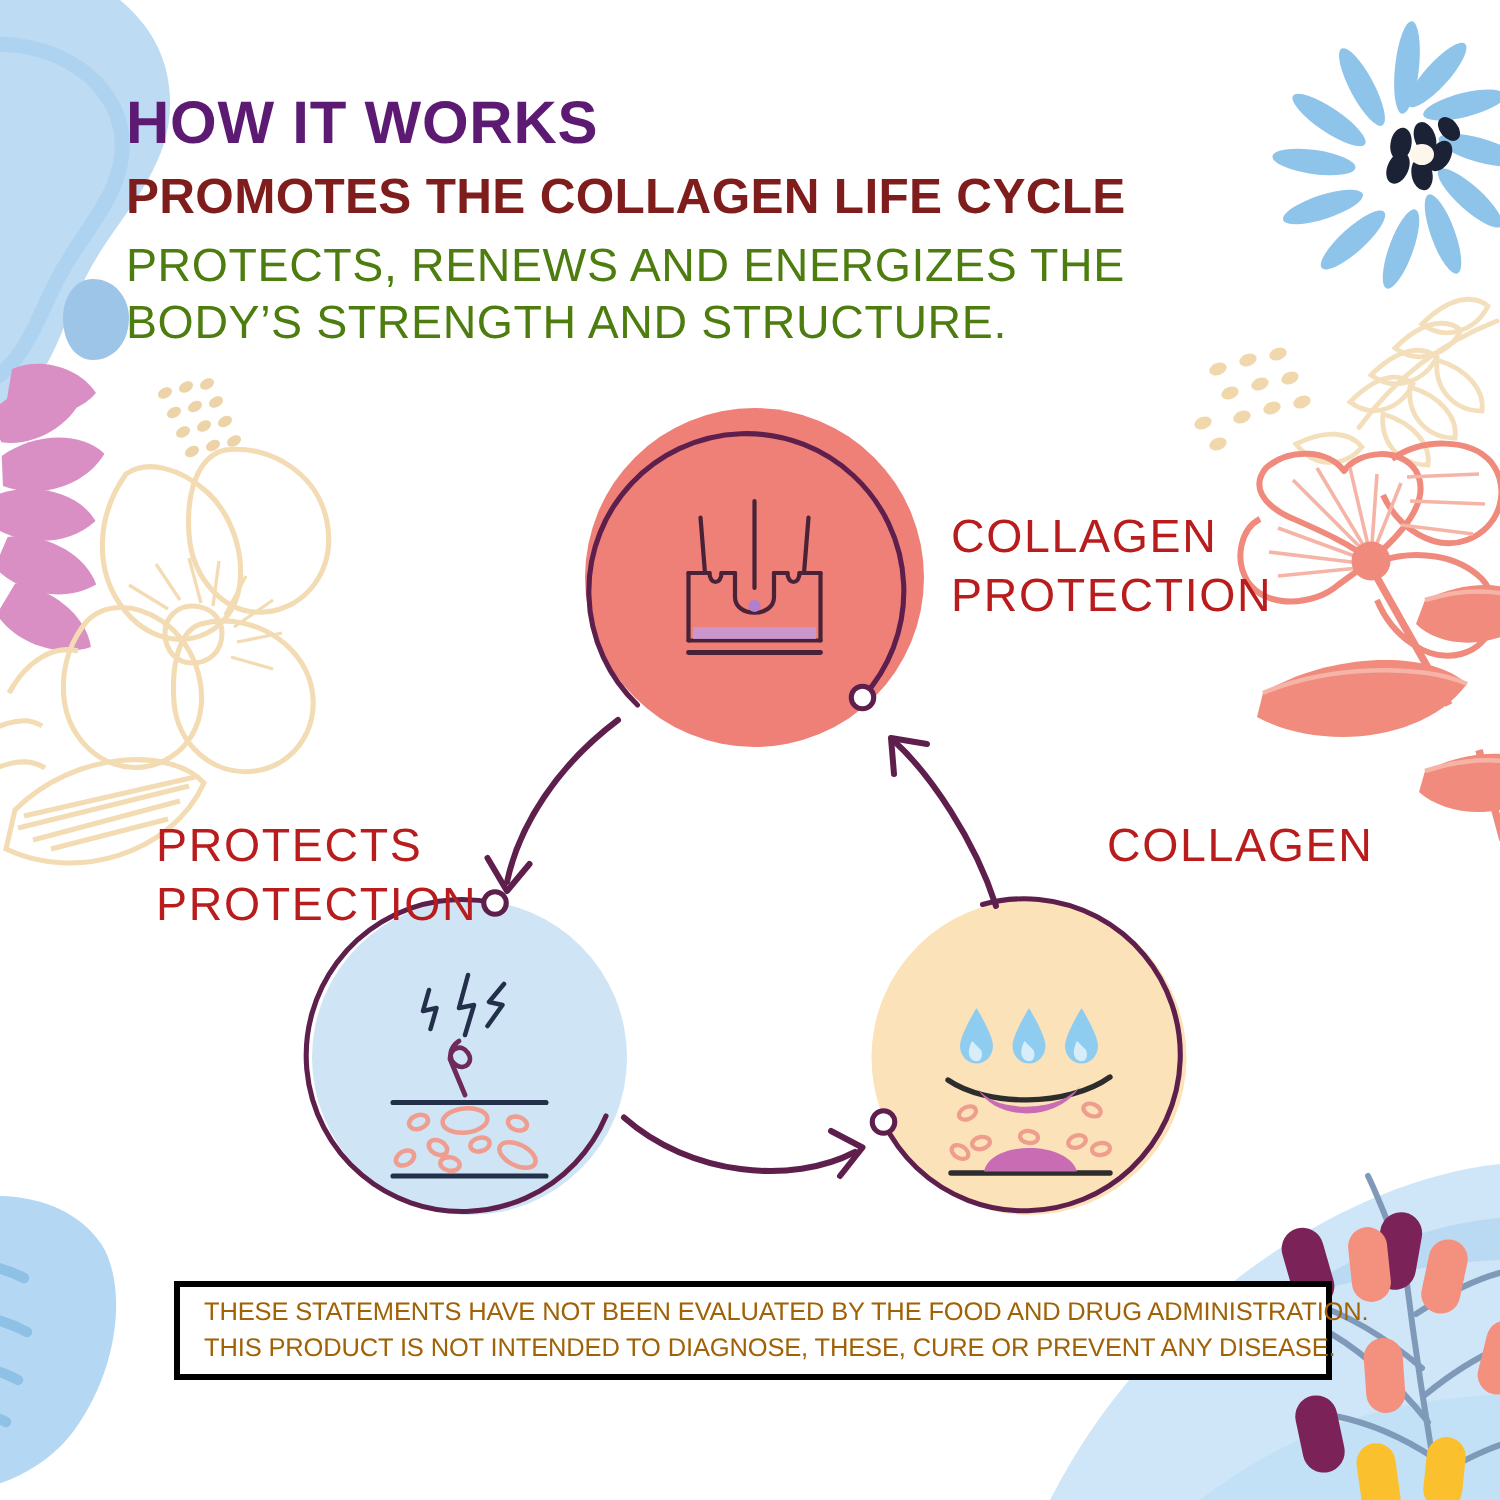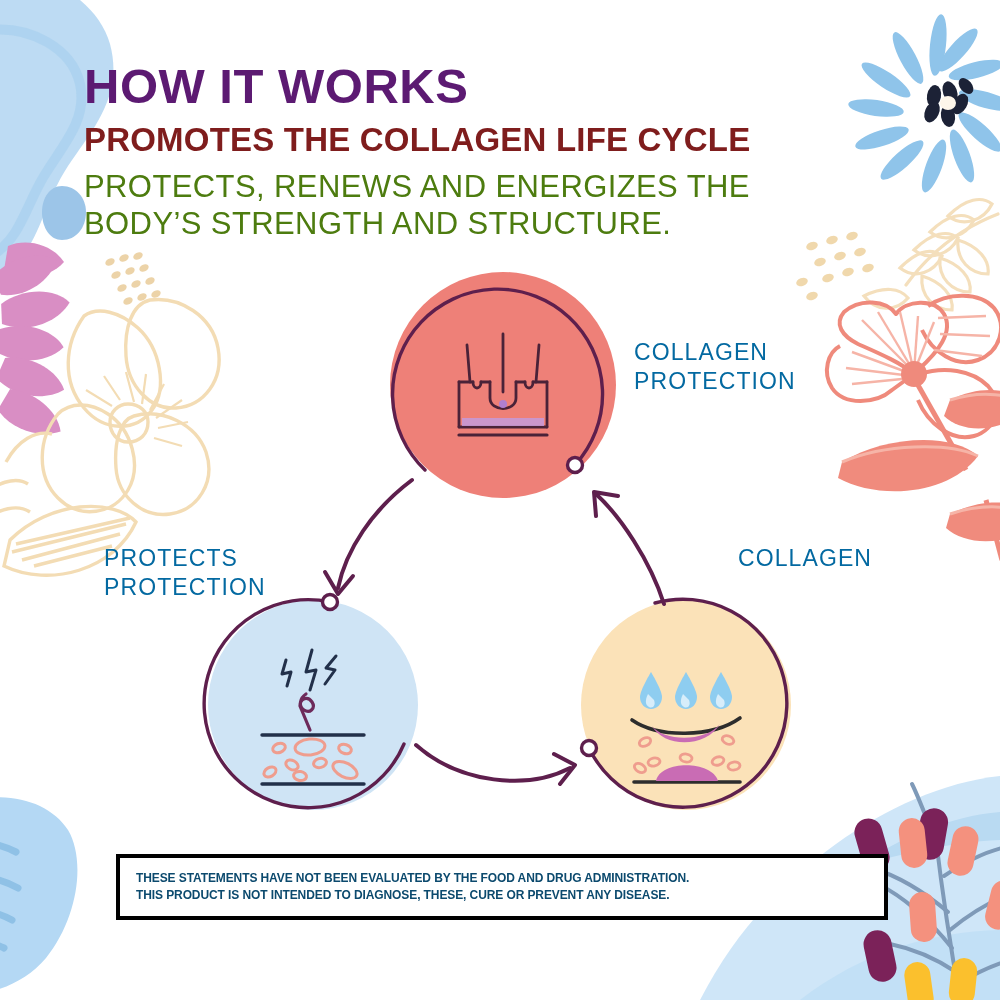--- a/index.html
+++ b/index.html
@@ -22,21 +22,21 @@
   #content    { z-index: 5; }
 
   
   .heading {
     position: absolute;
     left: 84px; top: 62px;
     width: 800px;
     z-index: 10;
   }
   .h-title {
-    font-size: 49px;
+    font-size: 40px;
     font-weight: bold;
     color: #5c1a72;
     letter-spacing: 0.5px;
     line-height: 1.02;
     white-space: nowrap;
   }
   .h-sub {
     font-size: 33px;
     font-weight: bold;
     color: #7f1d1d;
@@ -51,22 +51,22 @@
     color: #4d7c0f;
     letter-spacing: 0.4px;
     line-height: 1.22;
     margin-top: 10px;
   }
   .h-body div { white-space: nowrap; }
 
   
   .clabel {
     position: absolute;
-    color: #0369a1;
-    font-size: 23px;
+    color: #b91c1c;
+    font-size: 31px;
     letter-spacing: 1.1px;
     line-height: 1.26;
     z-index: 12;
   }
   .clabel div { white-space: nowrap; }
   #label-protection { left: 634px; top: 338px; text-align: left; }
   #label-oxidation  { left: 104px; top: 544px; text-align: left; }
   #label-suppleness { left: 738px; top: 544px; text-align: left; }
 
   
@@ -76,26 +76,25 @@
     width: 772px; height: 66px;
     border: 4px solid #000000;
     background: #ffffff;
     z-index: 14;
     display: flex;
     flex-direction: column;
     justify-content: center;
     padding-left: 16px;
   }
   .disclaimer div {
-    font-size: 12px;
-    color: #0c4a6e;
+    font-size: 17px;
+    color: #a16207;
     letter-spacing: -0.1px;
     line-height: 1.42;
     white-space: nowrap;
-    font-weight: bold;
   }
 </style>
 </head>
 <body>
 
 <div id="stage">
 
   <svg class="layer" id="decor-back" viewBox="0 0 1000 1000">
 
     <g>

